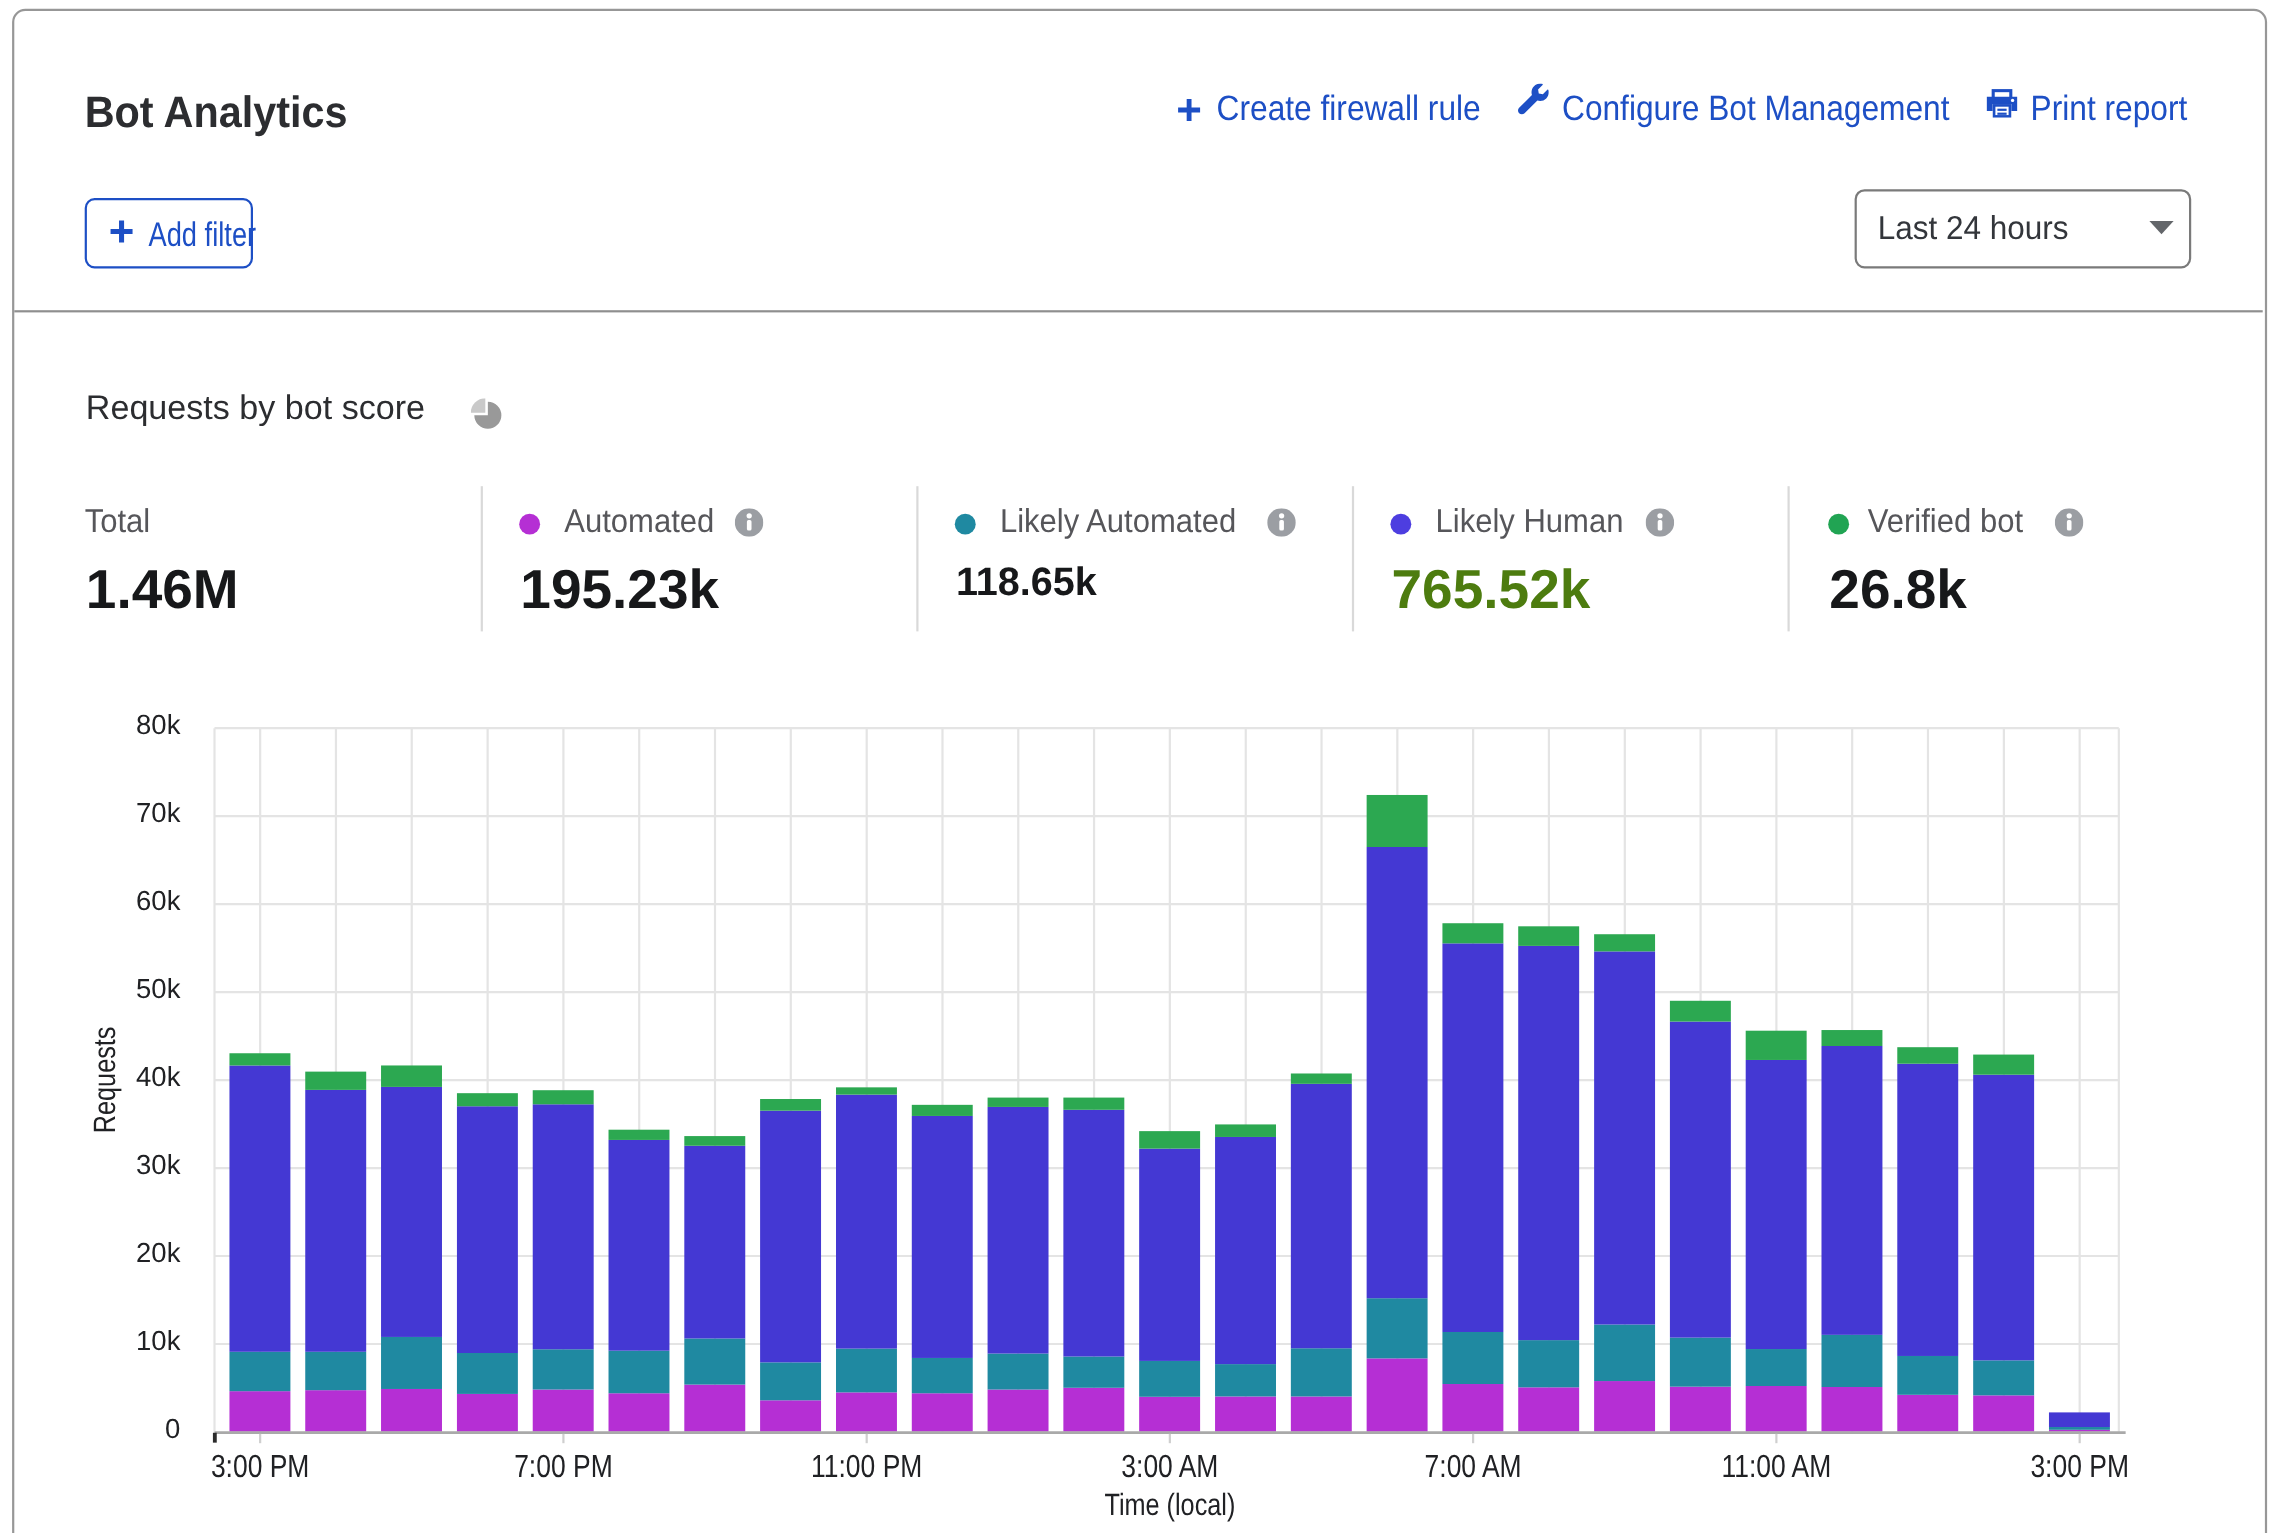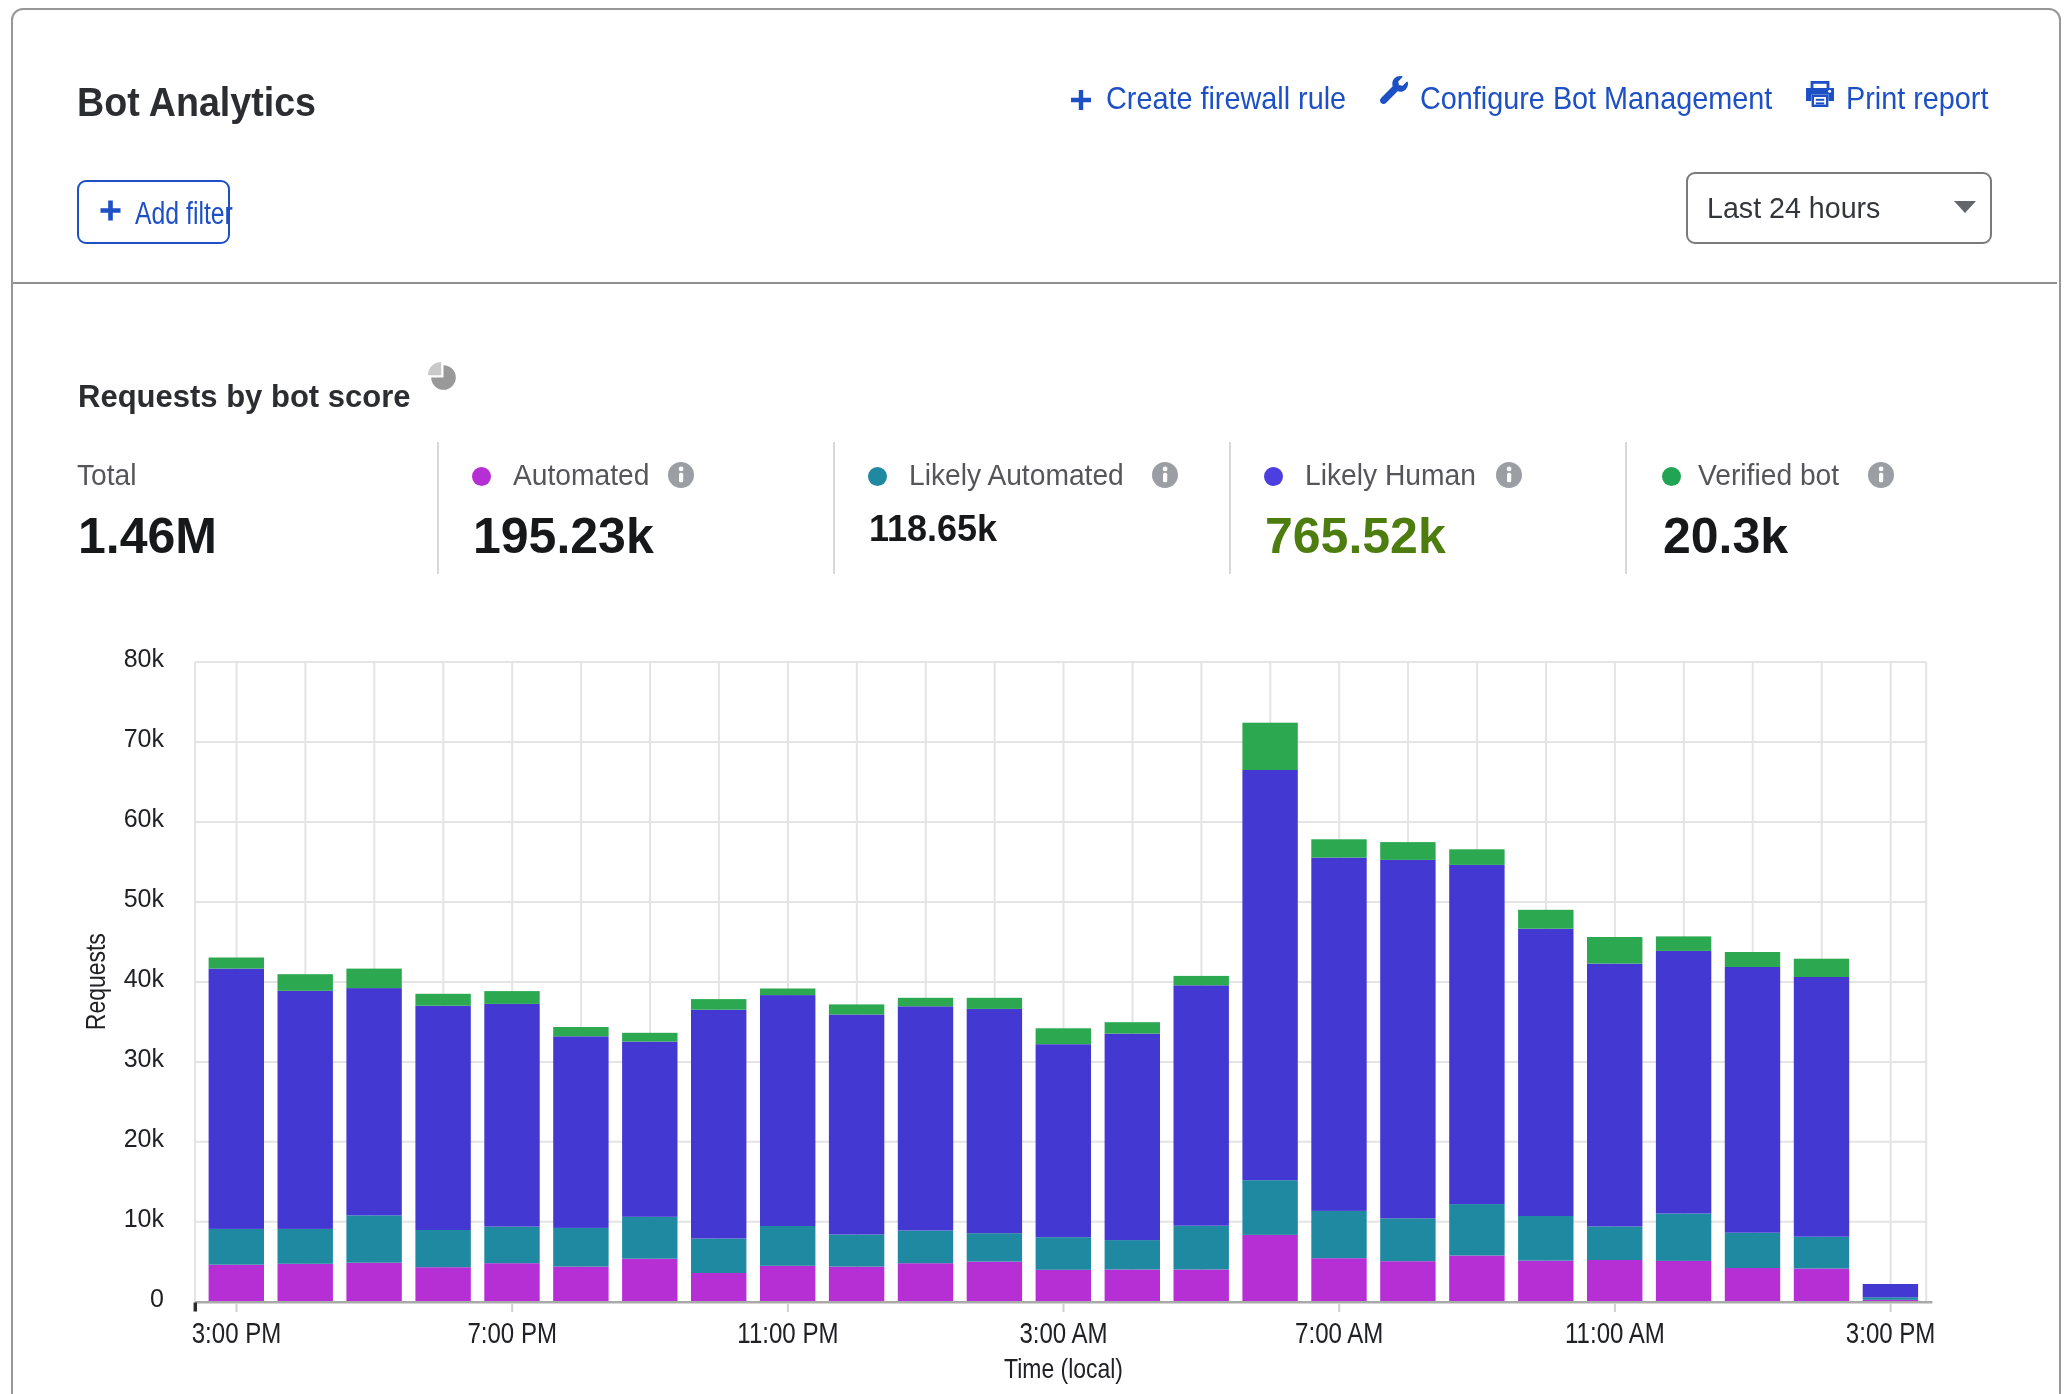--- a/index.html
+++ b/index.html
@@ -29,21 +29,21 @@
 <div class="abs t" style="left:1846px;top:81.6px;font-size:32px;color:#1d4fc5;transform:scaleX(0.9)">Print report</div>
 <div class="abs" style="left:77px;top:180px;width:153px;height:64px;border:2.5px solid #1d4fc5;border-radius:9px;box-sizing:border-box">
     <svg class="abs" style="left:21px;top:18px" width="21" height="21" viewBox="0 0 21 21">
       <path d="M10.5 0.5v20M0.5 10.5h20" stroke="#1d4fc5" stroke-width="4.6"></path>
     </svg>
     <div class="abs t" style="left:56px;top:16.2px;font-size:31px;color:#1d4fc5;transform:scaleX(0.8)">Add filter</div>
   </div>
 <div class="abs" style="left:1686px;top:172px;width:306px;height:72px;border:2px solid #7a7a7a;border-radius:9px;box-sizing:border-box"></div>
 <div class="abs t" style="left:1707px;top:193px;font-size:30px;color:#33363b;transform:scaleX(0.954)">Last 24 hours</div>
 <div class="abs" style="left:1954px;top:201px;width:0;height:0;border-left:11.5px solid transparent;border-right:11.5px solid transparent;border-top:12.5px solid #63666a"></div>
-<div class="abs t" style="left:78px;top:381px;font-size:31px;font-weight:700;color:#2c2d30">Requests by bot score</div>
+<div class="abs t" style="left:78px;top:355px;font-size:31px;font-weight:400;color:#2c2d30">Requests by bot score</div>
 <svg class="abs" style="left:428px;top:362px" width="31" height="31" viewBox="0 0 31 31">
     <path d="M15.5 3.2 A12.3 12.3 0 1 1 3.2 15.5 L15.5 15.5 Z" fill="#999999"></path>
     <path d="M13.2 0 A13.2 13.2 0 0 0 0 13.2 L13.2 13.2 Z" fill="#c9c9c9"></path>
   </svg>
 <div class="abs t" style="left:77px;top:460px;font-size:30px;color:#56565a;transform:scaleX(0.94)">Total</div>
 <div class="abs t" style="left:78px;top:511px;font-size:50px;font-weight:700;color:#17181a">1.46M</div>
 <div class="abs" style="left:472px;top:467px;width:19px;height:19px;border-radius:50%;background:#b52fd4"></div>
 <div class="abs t" style="left:513px;top:460px;font-size:30px;color:#56565a;transform:scaleX(0.94)">Automated</div>
 <svg class="abs" style="left:668px;top:461.5px" width="26" height="26" viewBox="0 0 26 26">
     <circle cx="13" cy="13" r="13" fill="#9b9ea3"></circle>
@@ -67,21 +67,21 @@
     <circle cx="13.1" cy="6.9" r="2.4" fill="#fff"></circle>
   </svg>
 <div class="abs t" style="left:1265px;top:511px;font-size:50px;font-weight:700;color:#4d7c0f">765.52k</div>
 <div class="abs" style="left:1662px;top:467px;width:19px;height:19px;border-radius:50%;background:#21a453"></div>
 <div class="abs t" style="left:1698px;top:460px;font-size:30px;color:#56565a;transform:scaleX(0.94)">Verified bot</div>
 <svg class="abs" style="left:1868px;top:461.5px" width="26" height="26" viewBox="0 0 26 26">
     <circle cx="13" cy="13" r="13" fill="#9b9ea3"></circle>
     <rect x="11" y="10.8" width="4.2" height="9.5" rx="1.5" fill="#fff"></rect>
     <circle cx="13.1" cy="6.9" r="2.4" fill="#fff"></circle>
   </svg>
-<div class="abs t" style="left:1663px;top:511px;font-size:50px;font-weight:700;color:#17181a">20.3k</div>
+<div class="abs t" style="left:1663px;top:511px;font-size:50px;font-weight:700;color:#17181a">26.8k</div>
 <div class="abs" style="left:437px;top:442px;width:2px;height:132px;background:#d9d9d9"></div>
 <div class="abs" style="left:833px;top:442px;width:2px;height:132px;background:#d9d9d9"></div>
 <div class="abs" style="left:1229px;top:442px;width:2px;height:132px;background:#d9d9d9"></div>
 <div class="abs" style="left:1625px;top:442px;width:2px;height:132px;background:#d9d9d9"></div>
 <svg class="abs" style="left:0;top:0" width="2070" height="1394" viewBox="0 0 2070 1394" font-family="Liberation Sans, sans-serif">
     <line x1="195.0" y1="662.0" x2="1926.2" y2="662.0" stroke="#e4e4e4" stroke-width="2"></line>
 <line x1="195.0" y1="742.0" x2="1926.2" y2="742.0" stroke="#e4e4e4" stroke-width="2"></line>
 <line x1="195.0" y1="822.0" x2="1926.2" y2="822.0" stroke="#e4e4e4" stroke-width="2"></line>
 <line x1="195.0" y1="901.9" x2="1926.2" y2="901.9" stroke="#e4e4e4" stroke-width="2"></line>
 <line x1="195.0" y1="981.9" x2="1926.2" y2="981.9" stroke="#e4e4e4" stroke-width="2"></line>

